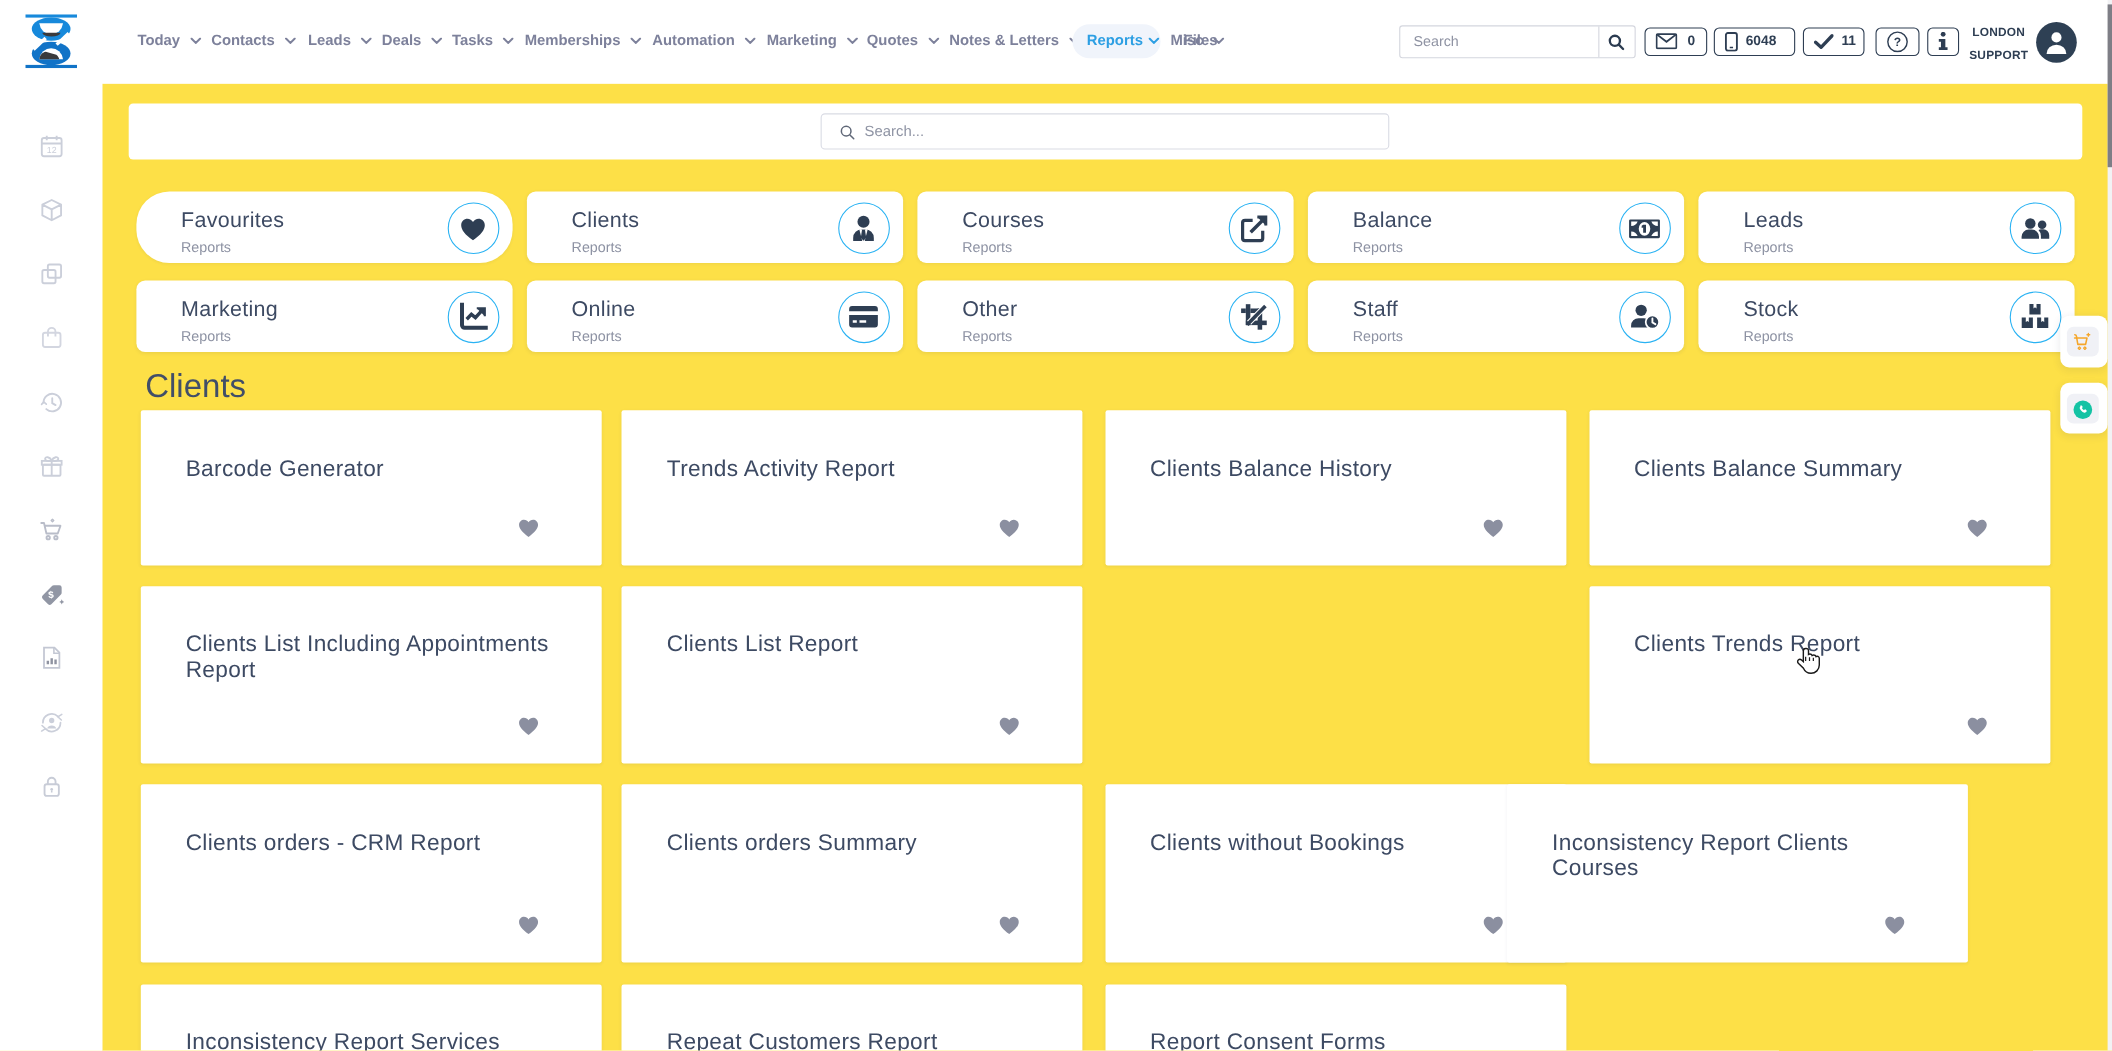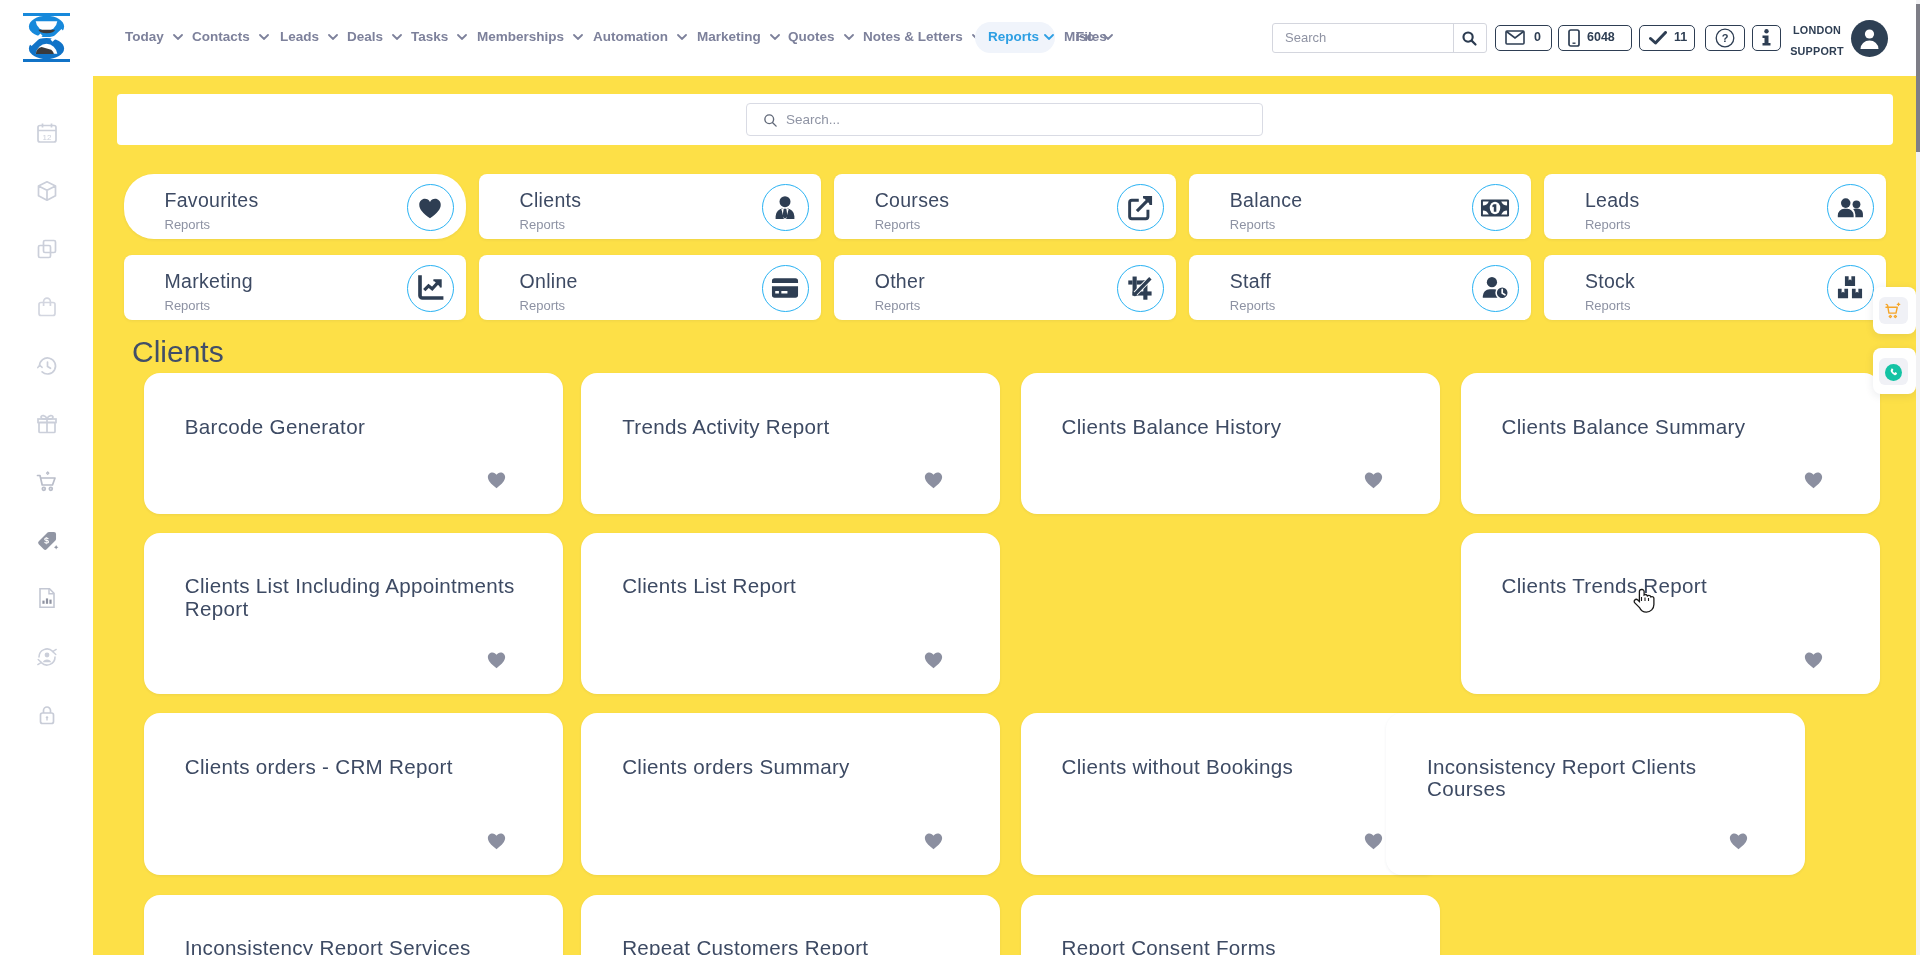--- a/index.html
+++ b/index.html
@@ -19,21 +19,21 @@
   
   #content { position:absolute; left:93px; top:76px; width:1827px; height:879px; background:#fde047; overflow:hidden; }
   #band { position:absolute; left:24px; top:18px; width:1776px; height:51px; background:#fff; border-radius:4px; }
   #searchinput { position:absolute; left:653px; top:27px; width:517px; height:33px; background:#fff; border:1px solid #d9dbe4; border-radius:4px; }
   .catcard { position:absolute; width:342px; height:65px; background:#fff; border-radius:8px; box-shadow:0 1px 3px rgba(40,50,80,0.07); }
   .catcard .t { position:absolute; left:41px; top:15px; font-size:19.5px; font-weight:500; color:#3d4a63; letter-spacing:0.3px; }
   .catcard .s { position:absolute; left:41px; top:43px; font-size:13px; color:#8d92a3; }
   .catcard .circ { position:absolute; left:283px; top:10px; width:47px; height:47px; border:1.5px solid #29b2f3; border-radius:50%; }
   .catcard .circ svg { position:absolute; left:50%; top:50%; transform:translate(-50%,-50%) scale(1.22); }
   #heading { position:absolute; left:39px; top:259px; font-size:30px; font-weight:500; color:#414e68; }
-  .repcard { position:absolute; width:419px; background:#fff; border-radius:16px; box-shadow:0 1px 3px rgba(40,50,80,0.07);margin-left:16px; }
+  .repcard { position:absolute; width:419px; background:#fff; border-radius:2px; box-shadow:0 1px 3px rgba(40,50,80,0.07); }
   .repcard .t { position:absolute; left:41px; top:42.5px; font-size:20.6px; font-weight:500; color:#3d4a63; line-height:22.4px; letter-spacing:0.3px; }
   .repcard svg.heart { position:absolute; right:56px; bottom:25px; }
   
   .floatcard { position:absolute; background:#fff; border-radius:8px; box-shadow:0 2px 8px rgba(40,50,80,0.10); z-index:40; }
   .floatinner { position:absolute; left:6px; top:10px; width:29px; height:27px; background:#f0f1f6; border-radius:6px; }
   
   #sb-track { position:absolute; left:1916px; top:0; width:4px; height:955px; background:#f2f2f4; z-index:50; }
   #sb-thumb { position:absolute; left:1916px; top:4px; width:4px; height:148px; background:#7e7e86; z-index:51; }
 </style>
 </head>

